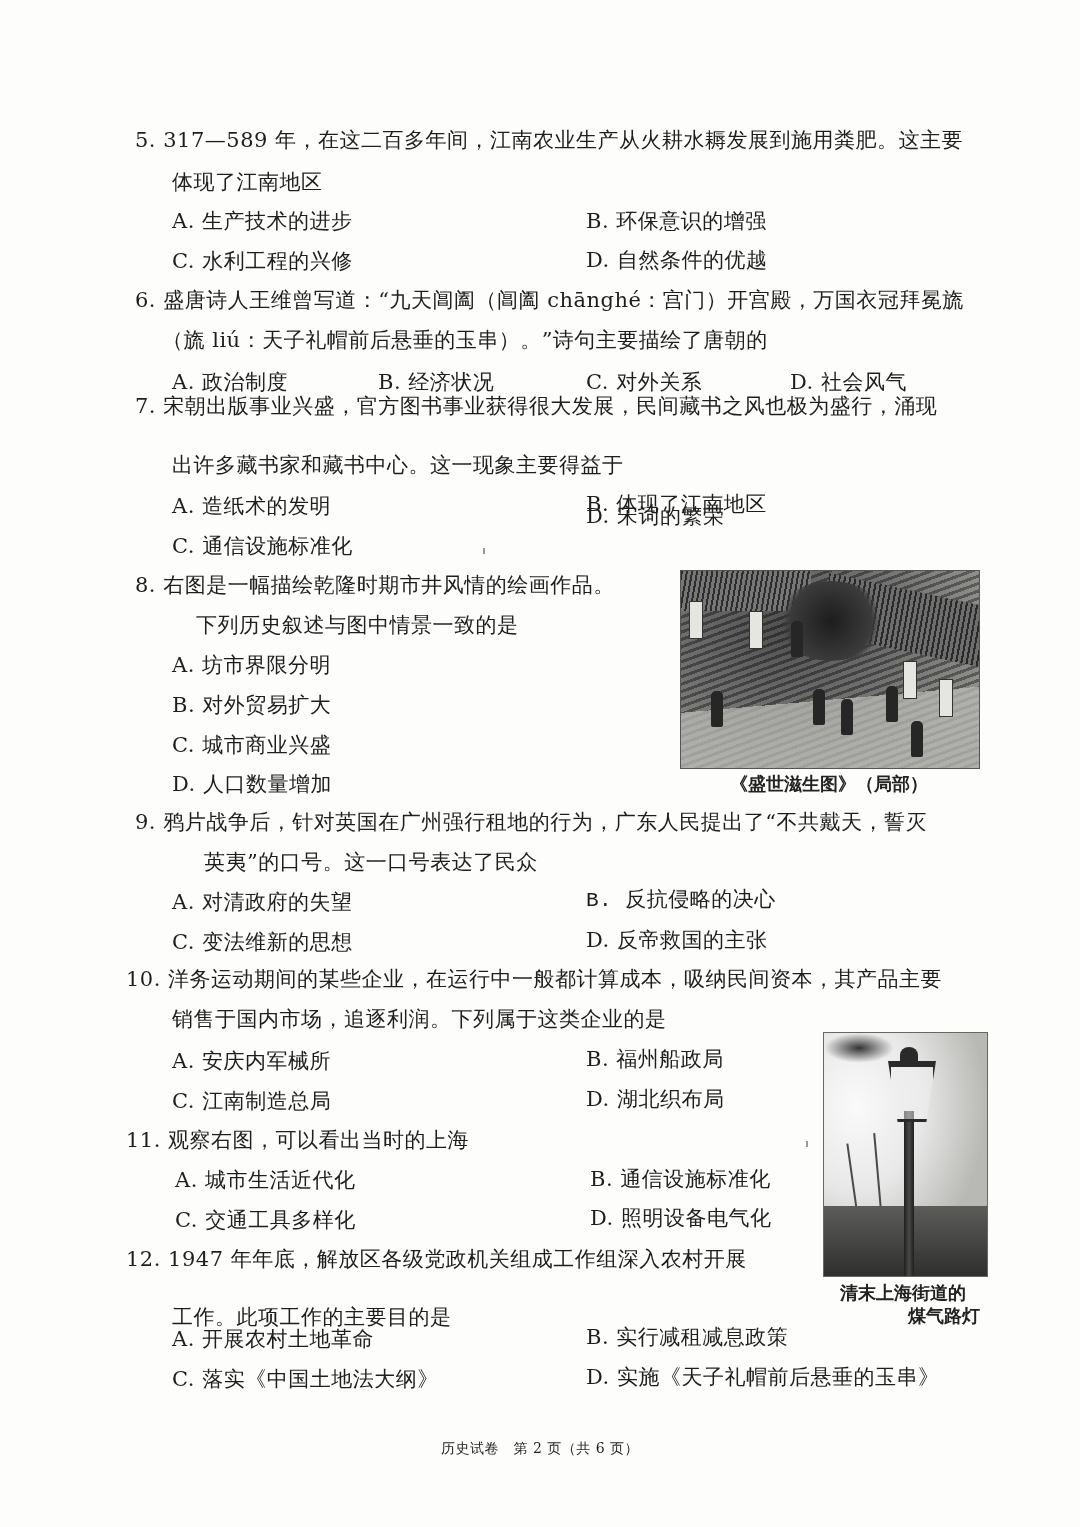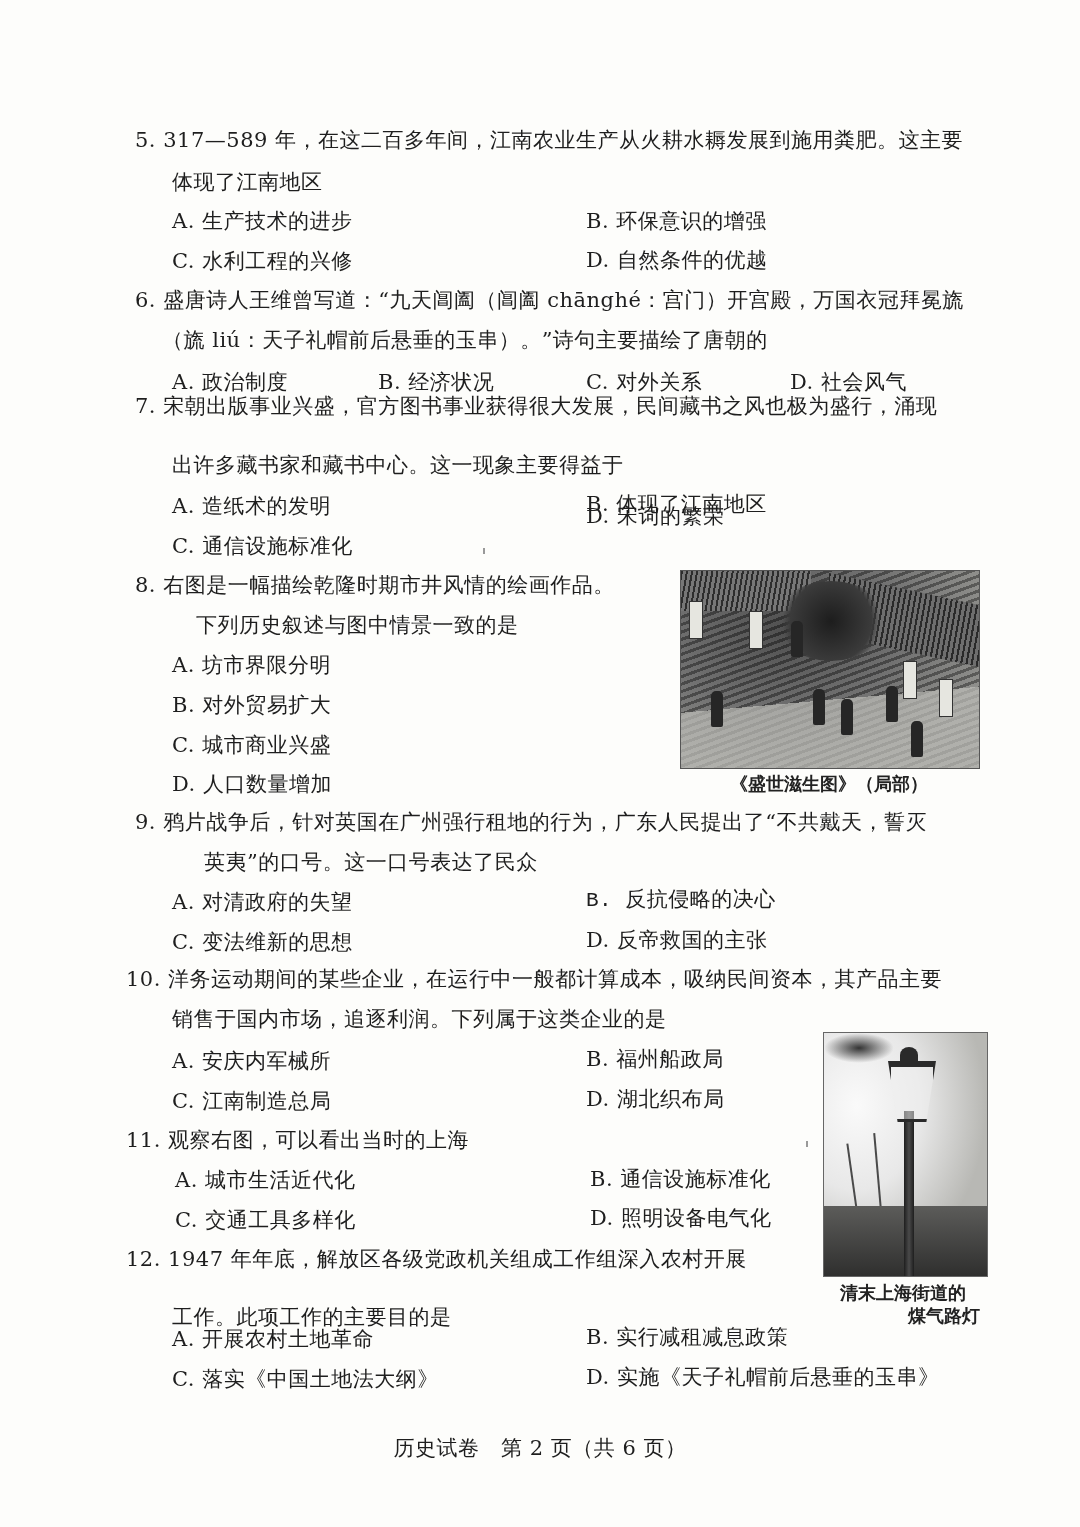--- a/index.html
+++ b/index.html
@@ -31,21 +31,21 @@
       radial-gradient(ellipse at 20% 30%, #fafafa 0%, #e8e8e8 35%, #b8b8b4 70%),
       #a5a5a2;
     border: 1px solid #666;
   }
   .lamp-photo .ground { position:absolute; left:0; bottom:0; width:100%; height:70px; background: linear-gradient(180deg,#5c5c5a,#2f2f2e); }
   .lamp-photo .pole { position:absolute; left:80px; top:78px; width:10px; height:170px; background: linear-gradient(90deg,#1e1e1e,#4a4a4a,#1e1e1e); }
   .lamp-photo .lantern { position:absolute; left:64px; top:28px; width:42px; height:52px; border:3px solid #2a2a2a; border-top-width:6px; background: rgba(240,240,240,0.5); clip-path: polygon(0 0,100% 0,80% 100%,20% 100%); }
   .lamp-photo .cap { position:absolute; left:76px; top:14px; width:18px; height:16px; background:#2a2a2a; border-radius:50% 50% 0 0; }
   .lamp-photo .mast { position:absolute; width:2px; height:110px; background:#4a4a4a; }
   .lamp-photo .leaves { position:absolute; left:0; top:0; width:70px; height:30px; background: radial-gradient(ellipse,#333 0%,transparent 70%); }
-  .footer { position: absolute; left: 0; width: 1080px; text-align: center; font-size: 21px; line-height: 28px; letter-spacing: 0.5px; }
+  .footer { position: absolute; left: 0; width: 1080px; text-align: center; font-size: 14px; line-height: 28px; letter-spacing: 0.5px; }
   .speck { position:absolute; width:2px; height:6px; background:#999; }
 </style>
 </head>
 <body>
 
 <div class="page">
 
   <div>
     <div class="line" style="left:135px; top:126px;">
       <span class="qnum">5.</span>

